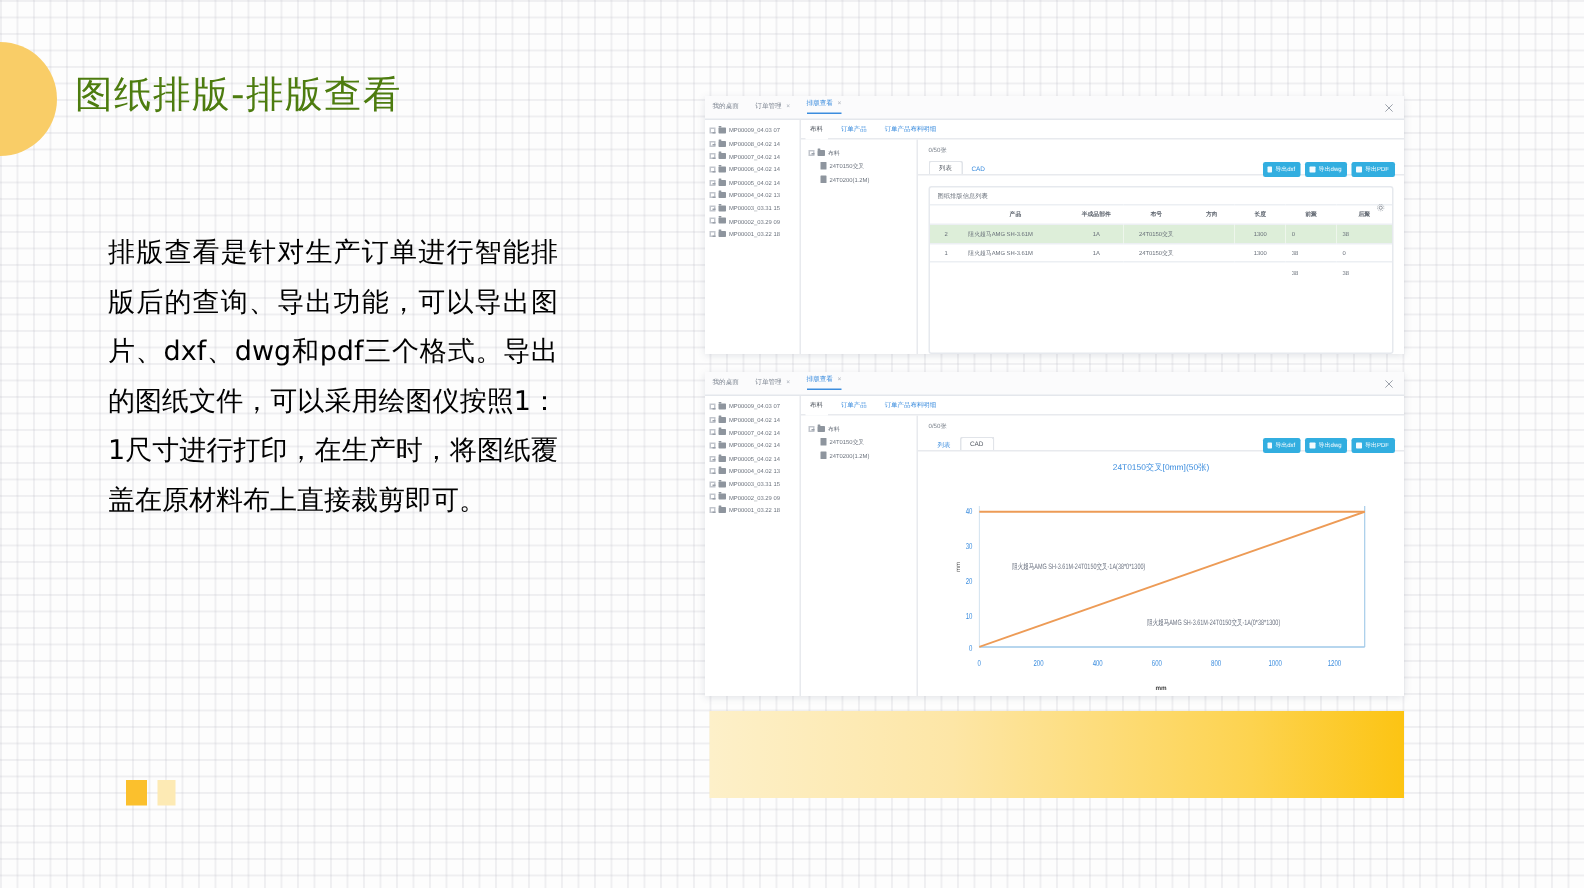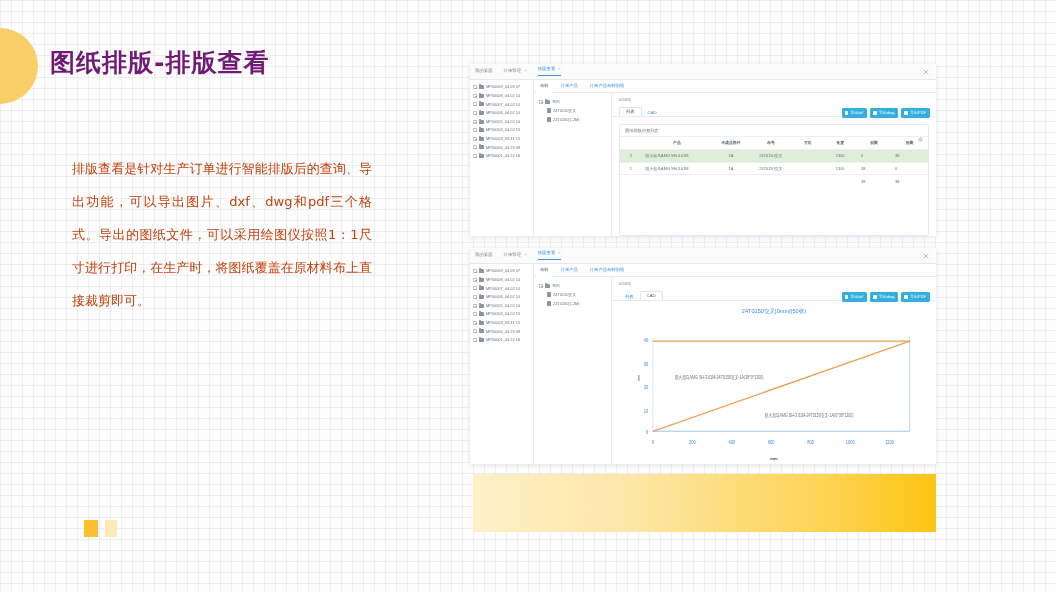--- a/index.html
+++ b/index.html
@@ -17,24 +17,24 @@
 
   
   .deco-circle{position:absolute;left:-38px;top:28px;width:76px;height:76px;border-radius:50%;
     background:#f9cd67;}
   .deco-sq1{position:absolute;left:84px;top:520px;width:14px;height:17px;background:#fbc02d;}
   .deco-sq2{position:absolute;left:105px;top:520px;width:12px;height:17px;background:#fdeab4;}
   .deco-bar{position:absolute;left:473px;top:474px;width:463px;height:58px;
     background:linear-gradient(to right,#fdf0c9 0%,#fde6a6 35%,#fdd34f 78%,#fcc413 100%);}
 
   
-  .page-title{position:absolute;left:50px;top:46px;font-size:25px;color:#701a75;letter-spacing:1px;
-    font-family:"DejaVu Sans",sans-serif;font-weight:700;}
-  .body-copy{position:absolute;left:72px;top:152px;width:300px;font-size:13px;line-height:33px;
-    color:#c2410c;text-align:justify;font-family:"DejaVu Sans",sans-serif;}
+  .page-title{position:absolute;left:50px;top:46px;font-size:25px;color:#4d7c0f;letter-spacing:1px;
+    font-family:"DejaVu Sans",sans-serif;font-weight:400;}
+  .body-copy{position:absolute;left:72px;top:152px;width:300px;font-size:18px;line-height:33px;
+    color:#000000;text-align:justify;font-family:"DejaVu Sans",sans-serif;}
 
   
   .shot{position:absolute;background:#fff;box-shadow:0 1px 5px rgba(80,90,110,.17);overflow:hidden;}
   .shot-top{left:470px;top:64px;width:466px;height:172px;}
   .shot-bot{left:470px;top:248px;width:466px;height:216px;}
 
   .app-tabbar{height:16px;background:#fbfbfc;border-bottom:1px solid #e4e7ec;
     display:flex;align-items:center;padding-left:5px;position:relative;}
   .app-tab{font-size:4.4px;color:#7e8692;margin-right:11px;white-space:nowrap;line-height:1;}
   .app-tab.active{color:#3c8dde;border-bottom:1px solid #3c8dde;padding-bottom:3px;}

